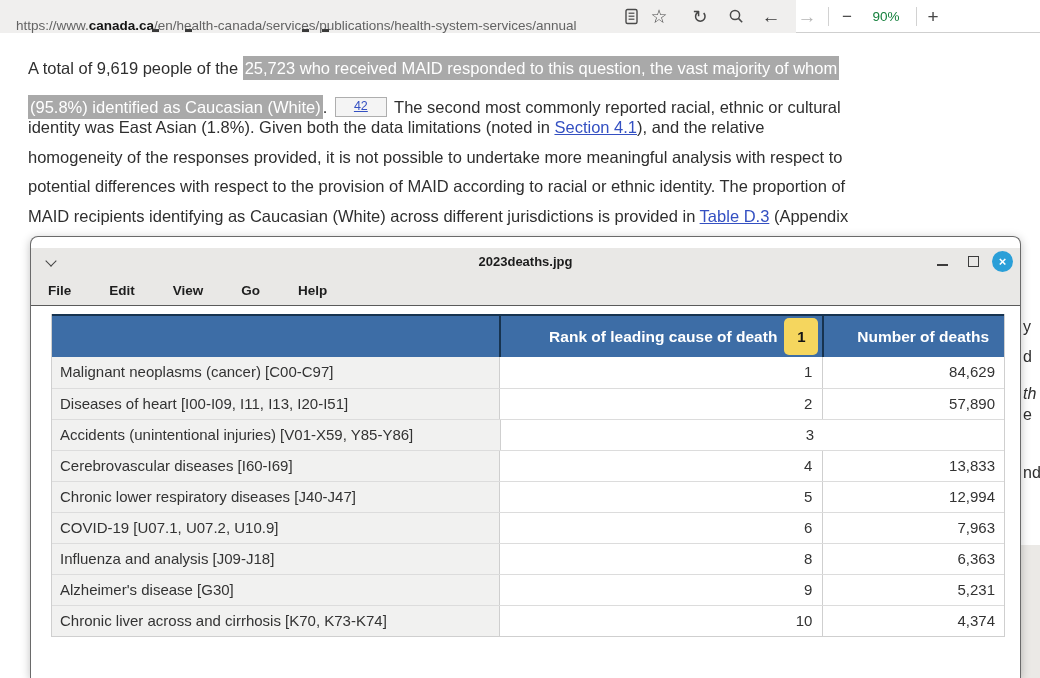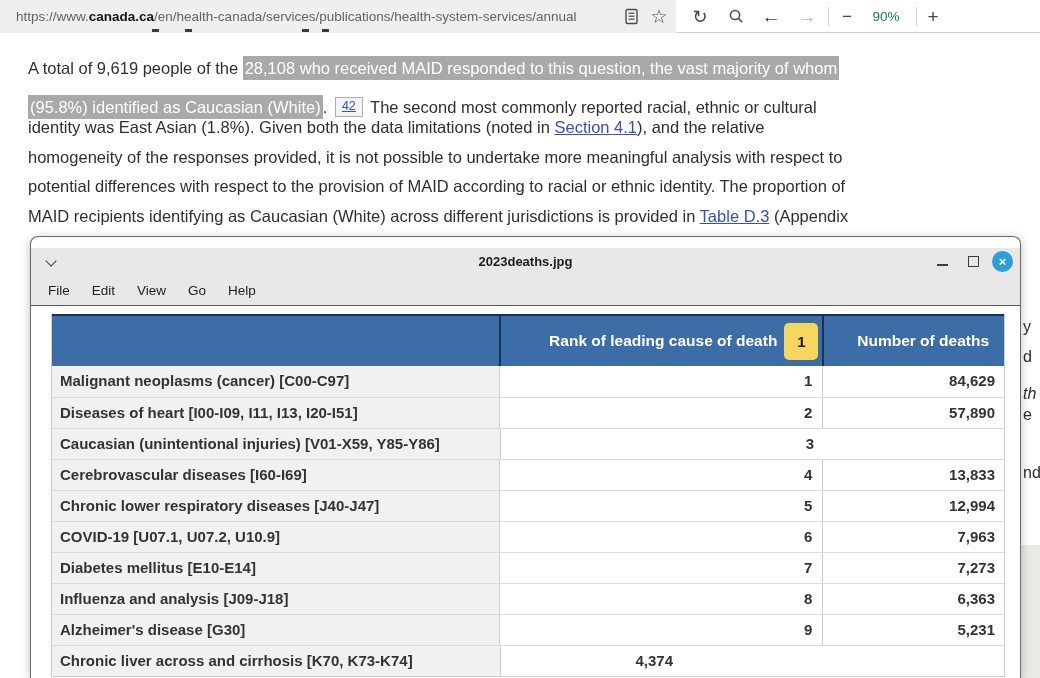--- a/index.html
+++ b/index.html
@@ -6,72 +6,72 @@
     --header-blue:#3d6da6; --header-div:#17334f; --badge:#f5d65e;
     --close-blue:#2a9fd8; --link:#3450c2; --sel:#a9a9a9;
   }
   *{margin:0;padding:0;box-sizing:border-box;}
   body{background:#fff;}
   .stage{position:relative;width:1040px;height:678px;overflow:hidden;background:#fff;
          font-family:"Liberation Sans",sans-serif;color:#333;}
   
   .toolbar{position:absolute;left:0;top:0;width:1040px;height:33px;background:#fff;
            border-bottom:1px solid #cfcfcf;}
-  .url-pill{position:absolute;left:0;top:0;width:676px;height:33px;background:#f0efee;
-            display:flex;align-items:center;}
+  .url-pill{position:absolute;left:0;top:0;width:796px;height:33px;background:#f0efee;
+            display:flex;align-items:flex-end;}
   .url-text{padding-left:16px;font-size:13.5px;white-space:nowrap;overflow:hidden;
             max-width:600px;color:#636363;}
   .url-text b{color:#141414;font-weight:700;}
   .tb-icon{position:absolute;top:0;height:33px;display:flex;align-items:center;justify-content:center;
            width:26px;color:#474747;font-size:17px;cursor:default;}
   .tb-sep{position:absolute;top:7px;width:1px;height:19px;background:#d2d2d2;}
   .zoom-label{position:absolute;top:0;height:33px;line-height:33px;font-size:13.5px;color:#15803d;}
   
   .para{position:absolute;left:28px;top:54px;width:1120px;}
   .para-line{height:29.6px;line-height:29.6px;font-size:16.5px;color:#2f2f2f;white-space:nowrap;}
   .seg-sel{background:var(--sel);color:#fff;padding:3px 2px;}
   .seg-fn{display:inline-block;border:1px solid #aeaeae;background:#f4f4f4;color:var(--link);
-          font-size:12.5px;line-height:15px;padding:1px 6px 2px;text-decoration:underline;
+          font-size:12.5px;line-height:15px;padding:1px 18px 2px;text-decoration:underline;
           vertical-align:3px;margin:13px 3px;cursor:pointer;}
   .seg-link{color:var(--link);text-decoration:underline;cursor:pointer;}
   .top-dash{position:absolute;top:29px;height:3px;width:7px;background:#3a3a3a;}
   .edge-frag{position:absolute;left:1023px;font-size:16px;color:#2f2f2f;white-space:nowrap;}
   .right-strip{position:absolute;left:1021px;top:545px;width:19px;height:133px;background:#ebe9e6;}
   
   .viewer{position:absolute;left:30px;top:236px;width:991px;height:442px;background:#fff;
           border:1px solid #6a6a6a;border-bottom:none;border-radius:8px 8px 0 0;overflow:hidden;
           box-shadow:0 2px 10px rgba(0,0,0,.25);}
   .titlebar{position:relative;height:27px;background:#e9e8e6;margin-top:11px;}
   .title-text{position:absolute;left:0;right:0;top:0;height:27px;line-height:27px;text-align:center;
               font-size:13px;font-weight:700;color:#1c1c1c;}
   .chev{position:absolute;left:16px;top:9px;width:8px;height:8px;border-left:1.6px solid #444;
         border-bottom:1.6px solid #444;transform:rotate(-45deg);}
   .win-min{position:absolute;right:72px;top:16px;width:11px;height:2px;background:#3c3c3c;cursor:pointer;}
   .win-max{position:absolute;right:41px;top:8px;width:11px;height:11px;border:1.6px solid #3c3c3c;cursor:pointer;}
   .win-close{position:absolute;right:7px;top:3px;width:21px;height:21px;border-radius:50%;
              background:var(--close-blue);color:#fff;font-size:13px;font-weight:700;text-align:center;
              line-height:21px;cursor:pointer;}
   .menubar{position:relative;height:31px;background:#e9e8e6;border-bottom:1px solid #5a5a5a;
-           display:flex;align-items:center;padding-left:10px;gap:0;}
+           display:flex;align-items:center;padding-left:10px;gap:16px;font-weight:bold;}
   .menu-item{font-size:13.5px;color:#1e1e1e;padding:4px 7px;cursor:pointer;}
   .menu-item + .menu-item{margin-left:8px;}
   .viewer-content{position:relative;background:#fff;height:383px;}
   
   .dtable{position:absolute;left:20px;top:8px;width:954px;border:1px solid #cfcfcf;border-top:none;}
-  .t-head{display:flex;height:52px;background:var(--header-blue);border-top:2px solid var(--header-div);}
+  .t-head{display:flex;height:43px;background:var(--header-blue);border-top:2px solid var(--header-div);}
   .t-head .c1{width:448px;}
   .t-head .c2{width:324px;border-left:2px solid var(--header-div);display:flex;align-items:center;
               justify-content:flex-end;}
   .t-head .c3{width:182px;border-left:2px solid var(--header-div);display:flex;align-items:center;
               justify-content:flex-end;padding-right:15px;}
   .h-label{color:#fff;font-weight:700;font-size:15.5px;}
   .badge{width:34px;height:37px;margin:0 4px 0 7px;background:var(--badge);border-radius:5px;
          color:#151515;font-weight:700;font-size:15px;display:flex;align-items:center;
          justify-content:center;cursor:pointer;}
-  .t-row{display:flex;height:31px;border-top:1px solid #dcdcdc;font-size:15px;color:#333;font-weight:bold;}
+  .t-row{display:flex;height:31px;border-top:1px solid #dcdcdc;font-size:15px;color:#333;}
   .t-row:first-child{border-top:none;}
   .t-cause{width:448px;background:#f1f1f0;padding-left:8px;line-height:30px;white-space:nowrap;overflow:hidden;}
   .t-rank{width:324px;background:#fff;border-left:1px solid #cfcfcf;text-align:right;
           padding-right:10px;line-height:30px;}
   .t-deaths{width:182px;background:#fff;border-left:1px solid #cfcfcf;text-align:right;
             padding-right:9px;line-height:30px;}
   .below-line{position:absolute;left:0;right:0;top:431px;bottom:0;background:#ebe9e6;}
   
   svg{display:block;}
 </style>
@@ -108,21 +108,21 @@
     <div class="tb-sep" style="left:916px"></div>
     <div class="tb-icon" style="left:920px;font-size:19px">+</div>
   </div>
 
   <div class="top-dash" style="left:152px"></div>
   <div class="top-dash" style="left:185px"></div>
   <div class="top-dash" style="left:302px"></div>
   <div class="top-dash" style="left:322px"></div>
 
   <div class="para">
-      <div class="para-line"><span class="seg-n">A total of 9,619 people of the </span><span class="seg-sel">28,108 who received MAID responded to this question, the vast majority of whom</span></div>
+      <div class="para-line"><span class="seg-n">A total of 9,619 people of the </span><span class="seg-sel">25,723 who received MAID responded to this question, the vast majority of whom</span></div>
       <div class="para-line"><span class="seg-sel">(95.8%) identified as Caucasian (White)</span><span class="seg-n">. </span><span class="seg-fn">42</span><span class="seg-n"> The second most commonly reported racial, ethnic or cultural</span></div>
       <div class="para-line"><span class="seg-n">identity was East Asian (1.8%). Given both the data limitations (noted in </span><a class="seg-link">Section 4.1</a><span class="seg-n">), and the relative</span></div>
       <div class="para-line"><span class="seg-n">homogeneity of the responses provided, it is not possible to undertake more meaningful analysis with respect to</span></div>
       <div class="para-line"><span class="seg-n">potential differences with respect to the provision of MAID according to racial or ethnic identity. The proportion of</span></div>
       <div class="para-line"><span class="seg-n">MAID recipients identifying as Caucasian (White) across different jurisdictions is provided in </span><a class="seg-link">Table D.3</a><span class="seg-n"> (Appendix</span></div>
     </div>
 
   <div id="edge-frags">
       <span class="edge-frag" style="top: 318px;">y</span>
       <span class="edge-frag" style="top: 348px;">d</span>
@@ -164,55 +164,51 @@
               <div class="t-cause">Malignant neoplasms (cancer) [C00-C97]</div>
               <div class="t-rank">1</div>
               <div class="t-deaths">84,629</div>
             </div>
             <div class="t-row">
               <div class="t-cause">Diseases of heart [I00-I09, I11, I13, I20-I51]</div>
               <div class="t-rank">2</div>
               <div class="t-deaths">57,890</div>
             </div>
             <div class="t-row">
-              <div class="t-cause">Caucasian (unintentional injuries) [V01-X59, Y85-Y86]</div>
+              <div class="t-cause">Accidents (unintentional injuries) [V01-X59, Y85-Y86]</div>
               <div class="t-rank">3</div>
             </div>
             <div class="t-row">
               <div class="t-cause">Cerebrovascular diseases [I60-I69]</div>
               <div class="t-rank">4</div>
               <div class="t-deaths">13,833</div>
             </div>
             <div class="t-row">
               <div class="t-cause">Chronic lower respiratory diseases [J40-J47]</div>
               <div class="t-rank">5</div>
               <div class="t-deaths">12,994</div>
             </div>
             <div class="t-row">
               <div class="t-cause">COVID-19 [U07.1, U07.2, U10.9]</div>
               <div class="t-rank">6</div>
               <div class="t-deaths">7,963</div>
             </div>
             <div class="t-row">
-              <div class="t-cause">Diabetes mellitus [E10-E14]</div>
-              <div class="t-rank">7</div>
-              <div class="t-deaths">7,273</div>
-            </div>
-            <div class="t-row">
               <div class="t-cause">Influenza and analysis [J09-J18]</div>
               <div class="t-rank">8</div>
               <div class="t-deaths">6,363</div>
             </div>
             <div class="t-row">
               <div class="t-cause">Alzheimer's disease [G30]</div>
               <div class="t-rank">9</div>
               <div class="t-deaths">5,231</div>
             </div>
             <div class="t-row">
               <div class="t-cause">Chronic liver across and cirrhosis [K70, K73-K74]</div>
+              <div class="t-rank">10</div>
               <div class="t-deaths">4,374</div>
             </div>
           </div>
       </div>
 
       <div class="below-line"></div>
     </div>
   </div>
 
 </div>

